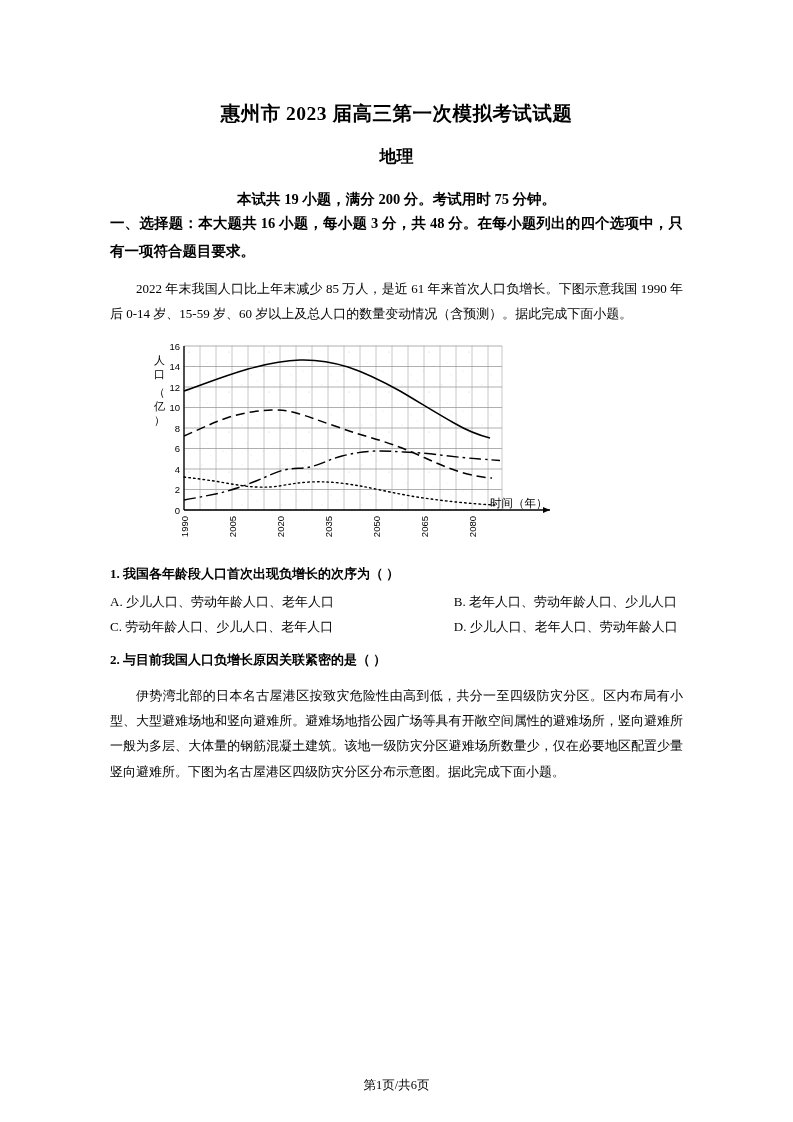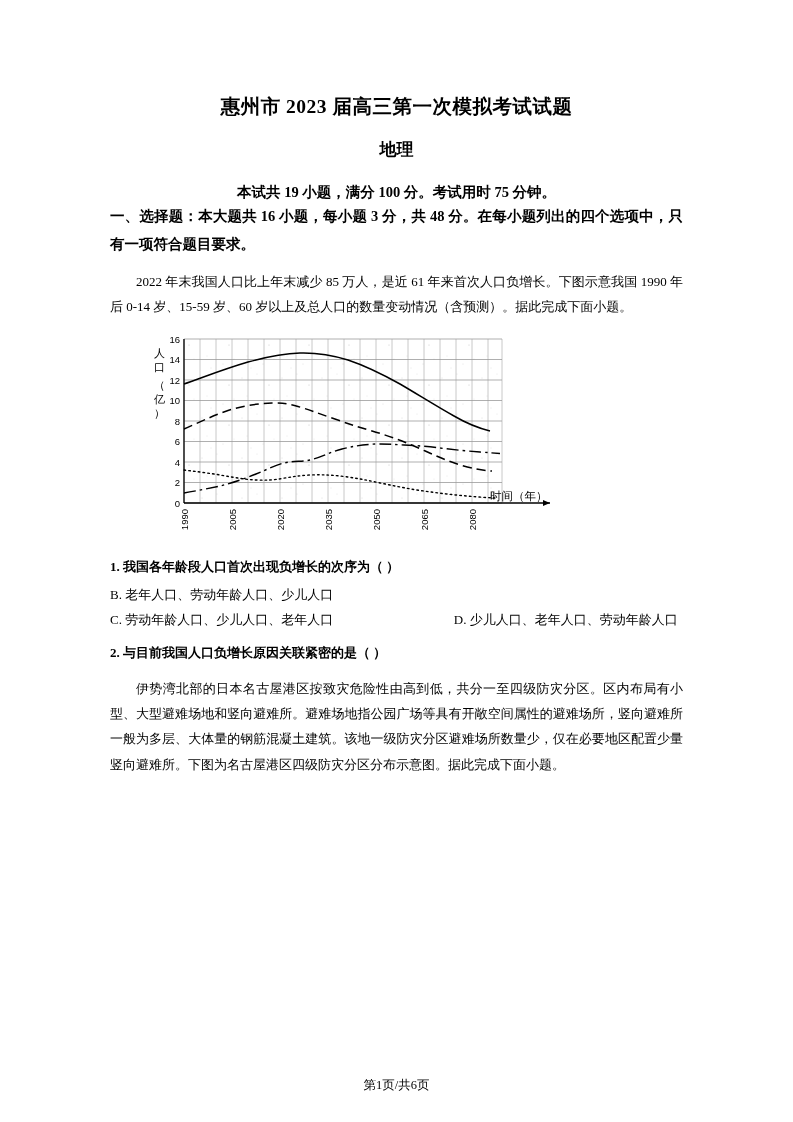--- a/index.html
+++ b/index.html
@@ -14,21 +14,21 @@
     color: #000000;
     position: relative;
     overflow: hidden;
   }
   .page {
     position: absolute;
     left: 0; top: 0;
     width: 793px;
     height: 1122px;
     box-sizing: border-box;
-    padding: 1px 110px;
+    padding: 8px 110px;
   }
   .title {
     text-align: center;
     font-size: 19.5px;
     font-weight: bold;
     margin-top: 92px;
     letter-spacing: 0.5px;
   }
   .subtitle {
     text-align: center;
@@ -92,21 +92,21 @@
     display: block;
   }
 </style>
 </head>
 <body>
 
 <div class="page">
 
   <div class="title">惠州市 2023 届高三第一次模拟考试试题</div>
   <div class="subtitle">地理</div>
-  <div class="exam-info">本试共 19 小题，满分 100 分。考试用时 75 分钟。</div>
+  <div class="exam-info">本试共 19 小题，满分 200 分。考试用时 75 分钟。</div>
 
   <div class="section-head">一、选择题：本大题共 16 小题，每小题 3 分，共 48 分。在每小题列出的四个选项中，只有一项符合题目要求。</div>
 
   <div class="para">2022 年末我国人口比上年末减少 85 万人，是近 61 年来首次人口负增长。下图示意我国 1990 年后 0-14 岁、15-59 岁、60 岁以上及总人口的数量变动情况（含预测）。据此完成下面小题。</div>
 
   <div class="figure">
     <svg class="chart-svg" width="460" height="215" viewBox="0 0 460 215">
       <defs>
         <filter id="rough">
           <feTurbulence type="fractalNoise" baseFrequency="0.9" numOctaves="2" result="n"></feTurbulence>
@@ -208,20 +208,21 @@
         <path d="M66,162 C78,160 90,157.5 102,155 C114,152 126,148 138,143 C150,138 158,134 166,132 C176,129.5 184,131 192,129 C204,126 212,121 224,118 C236,115 246,113.5 258,113 C268,112.8 276,113.5 286,114 C298,114.5 310,115.5 322,117 C336,118.8 350,120 362,121 C370,121.6 376,122 382,122.5" fill="none" stroke="#000" stroke-width="1.4" stroke-dasharray="12,4,2.5,4"></path>
 
         <path d="M66,139 C78,140.5 90,142 102,144 C114,146 126,148.5 138,149 C148,149.4 156,149 164,147.5 C174,145.8 182,144.5 192,144 C204,143.5 214,144 226,145.5 C238,147 248,149 260,151.5 C272,154 284,156.5 296,158.5 C310,160.8 324,162.5 338,164 C352,165.4 366,166.5 378,167" fill="none" stroke="#000" stroke-width="1.4" stroke-dasharray="1.6,3.2" stroke-linecap="round"></path>
       </g>
     </svg>
   </div>
 
   <div class="qline">1. 我国各年龄段人口首次出现负增长的次序为（    ）</div>
   <div class="opts">
     <div class="opt-wrap">
+      <div class="optA">A. 少儿人口、劳动年龄人口、老年人口</div>
       <div class="optB">B. 老年人口、劳动年龄人口、少儿人口</div>
     </div>
     <div class="opt-wrap">
       <div class="optA">C. 劳动年龄人口、少儿人口、老年人口</div>
       <div class="optB">D. 少儿人口、老年人口、劳动年龄人口</div>
     </div>
   </div>
 
   <div class="qline">2. 与目前我国人口负增长原因关联紧密的是（    ）</div>
 

